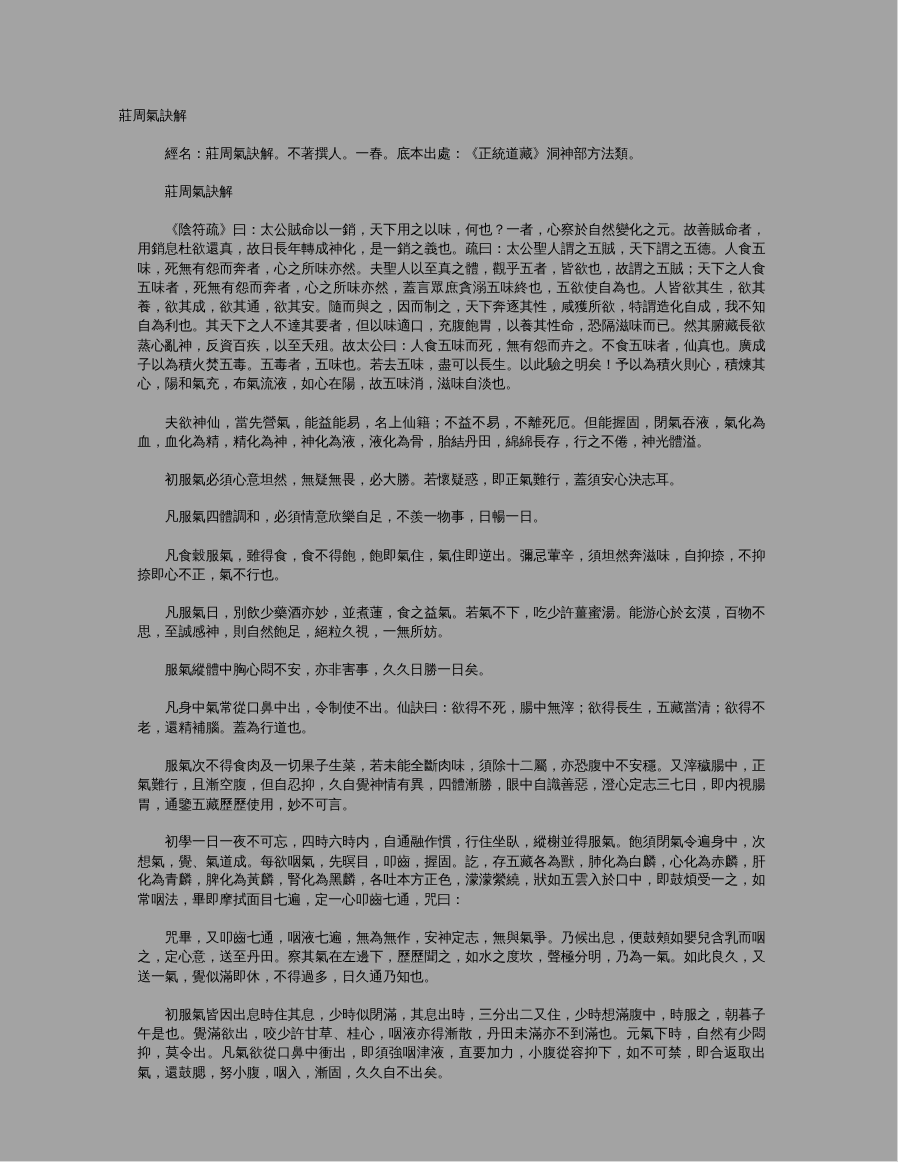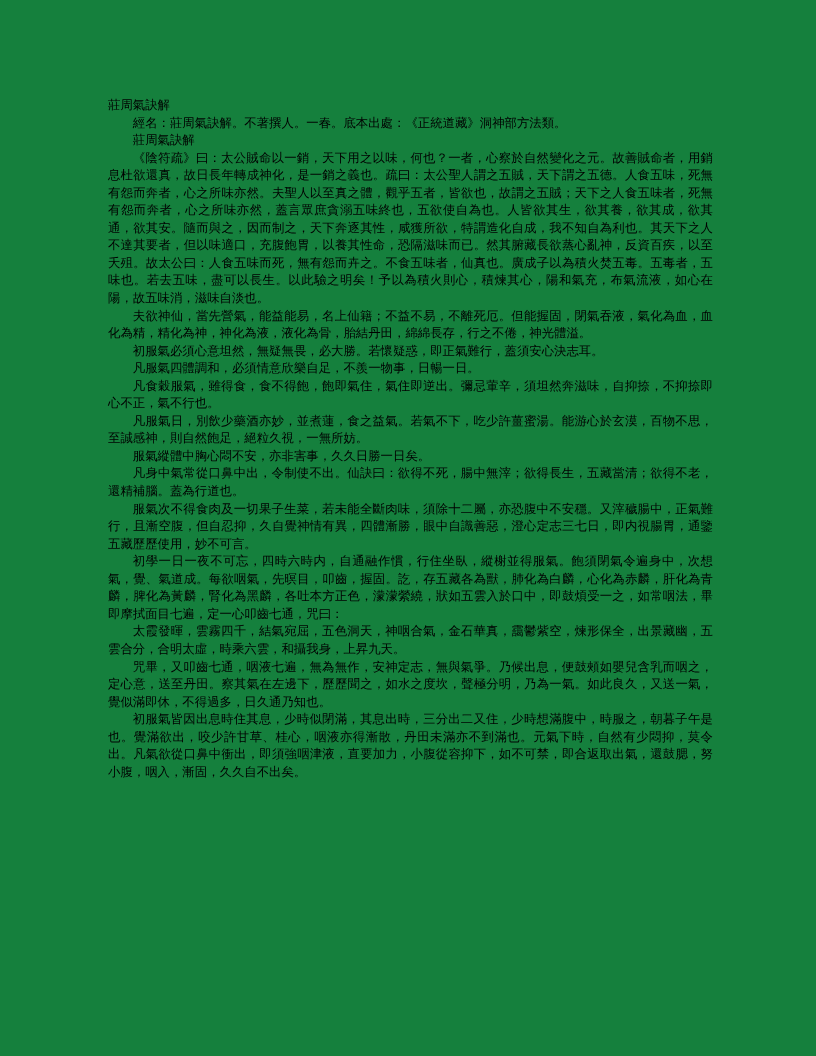--- a/index.html
+++ b/index.html
@@ -13,33 +13,33 @@
     font-family: "DejaVu Serif", "Liberation Serif", serif;
     color: #000000;
     -webkit-font-smoothing: none;
   }
   .page {
     position: relative;
     width: 816px;
     height: 1056px;
     box-sizing: border-box;
     padding: 96px 103px 96px 108px;
-    background: #15803d;
+    background: #a3a3a3;
   }
   .doc-body {
     width: 605px;
     font-size: 12.4px;
     line-height: 17.55px;
     text-align: justify;
     text-justify: inter-ideograph;
     word-break: break-all;
     letter-spacing: 0px;
   }
   .para {
-    margin: 0;
+    margin: 17px;
     padding: 0;
     text-indent: 2em;
   }
   .heading-line {
     margin: 0;
     padding: 0;
     text-indent: 0;
   }
 </style>
 </head>
@@ -54,18 +54,17 @@
     <p class="para">《陰符疏》曰：太公賊命以一銷，天下用之以味，何也？一者，心察於自然變化之元。故善賊命者，用銷息杜欲還真，故日長年轉成神化，是一銷之義也。疏曰：太公聖人謂之五賊，天下謂之五德。人食五味，死無有怨而奔者，心之所味亦然。夫聖人以至真之體，觀乎五者，皆欲也，故謂之五賊；天下之人食五味者，死無有怨而奔者，心之所味亦然，蓋言眾庶貪溺五味終也，五欲使自為也。人皆欲其生，欲其養，欲其成，欲其通，欲其安。隨而與之，因而制之，天下奔逐其性，咸獲所欲，特謂造化自成，我不知自為利也。其天下之人不達其要者，但以味適口，充腹飽胃，以養其性命，恐隔滋味而已。然其腑藏長欲蒸心亂神，反資百疾，以至夭殂。故太公曰：人食五味而死，無有怨而卉之。不食五味者，仙真也。廣成子以為積火焚五毒。五毒者，五味也。若去五味，盡可以長生。以此驗之明矣！予以為積火則心，積煉其心，陽和氣充，布氣流液，如心在陽，故五味消，滋味自淡也。</p>
     <p class="para">夫欲神仙，當先營氣，能益能易，名上仙籍；不益不易，不離死厄。但能握固，閉氣吞液，氣化為血，血化為精，精化為神，神化為液，液化為骨，胎結丹田，綿綿長存，行之不倦，神光體溢。</p>
     <p class="para">初服氣必須心意坦然，無疑無畏，必大勝。若懷疑惑，即正氣難行，蓋須安心決志耳。</p>
     <p class="para">凡服氣四體調和，必須情意欣樂自足，不羨一物事，日暢一日。</p>
     <p class="para">凡食穀服氣，雖得食，食不得飽，飽即氣住，氣住即逆出。彌忌葷辛，須坦然奔滋味，自抑捺，不抑捺即心不正，氣不行也。</p>
     <p class="para">凡服氣日，別飲少藥酒亦妙，並煮蓮，食之益氣。若氣不下，吃少許薑蜜湯。能游心於玄漠，百物不思，至誠感神，則自然飽足，絕粒久視，一無所妨。</p>
     <p class="para">服氣縱體中胸心悶不安，亦非害事，久久日勝一日矣。</p>
     <p class="para">凡身中氣常從口鼻中出，令制使不出。仙訣曰：欲得不死，腸中無滓；欲得長生，五藏當清；欲得不老，還精補腦。蓋為行道也。</p>
     <p class="para">服氣次不得食肉及一切果子生菜，若未能全斷肉味，須除十二屬，亦恐腹中不安穩。又滓穢腸中，正氣難行，且漸空腹，但自忍抑，久自覺神情有異，四體漸勝，眼中自識善惡，澄心定志三七日，即内視腸胃，通鑒五藏歷歷使用，妙不可言。</p>
     <p class="para">初學一日一夜不可忘，四時六時内，自通融作慣，行住坐臥，縱榭並得服氣。飽須閉氣令遍身中，次想氣，覺、氣道成。每欲咽氣，先暝目，叩齒，握固。訖，存五藏各為獸，肺化為白麟，心化為赤麟，肝化為青麟，脾化為黃麟，腎化為黑麟，各吐本方正色，濛濛縈繞，狀如五雲入於口中，即鼓煩受一之，如常咽法，畢即摩拭面目七遍，定一心叩齒七通，咒曰：</p>
-    <p class="para">太霞發暉，雲霧四千，結氣宛屈，五色洞天，神咽合氣，金石華真，靄鬱紫空，煉形保全，出景藏幽，五雲合分，合明太虛，時乘六雲，和攝我身，上昇九天。</p>
     <p class="para">咒畢，又叩齒七通，咽液七遍，無為無作，安神定志，無與氣爭。乃候出息，便鼓頰如嬰兒含乳而咽之，定心意，送至丹田。察其氣在左邊下，歷歷聞之，如水之度坎，聲極分明，乃為一氣。如此良久，又送一氣，覺似滿即休，不得過多，日久通乃知也。</p>
     <p class="para">初服氣皆因出息時住其息，少時似閉滿，其息出時，三分出二又住，少時想滿腹中，時服之，朝暮子午是也。覺滿欲出，咬少許甘草、桂心，咽液亦得漸散，丹田未滿亦不到滿也。元氣下時，自然有少悶抑，莫令出。凡氣欲從口鼻中衝出，即須強咽津液，直要加力，小腹從容抑下，如不可禁，即合返取出氣，還鼓腮，努小腹，咽入，漸固，久久自不出矣。</p>
 
   </div>
 </div>
 
 </body></html>

